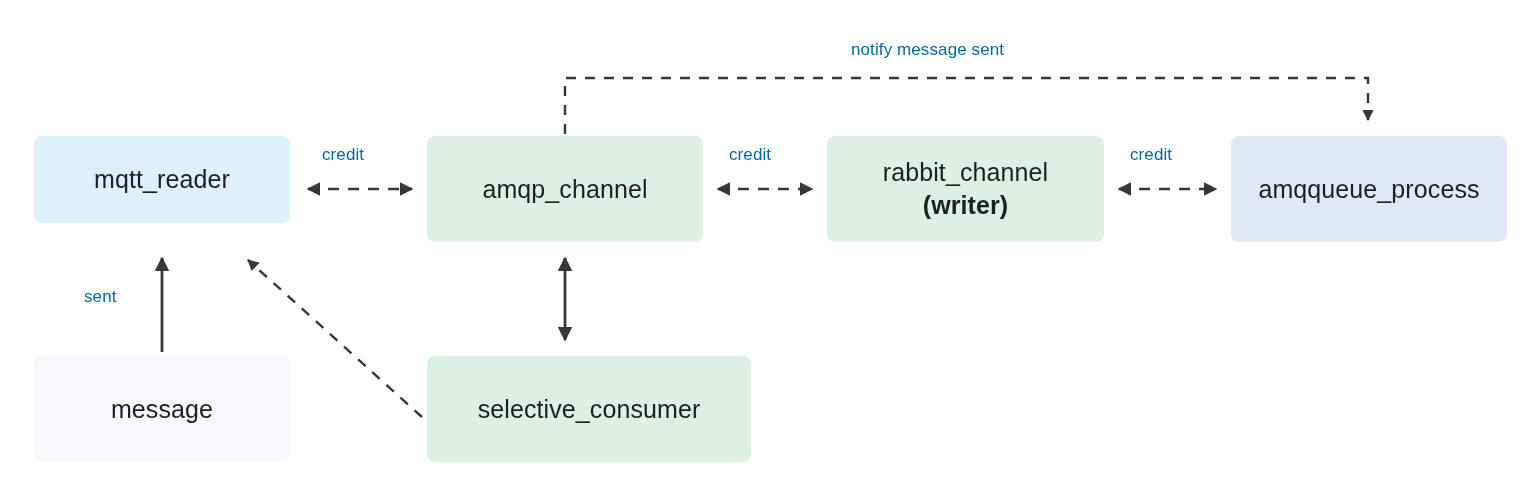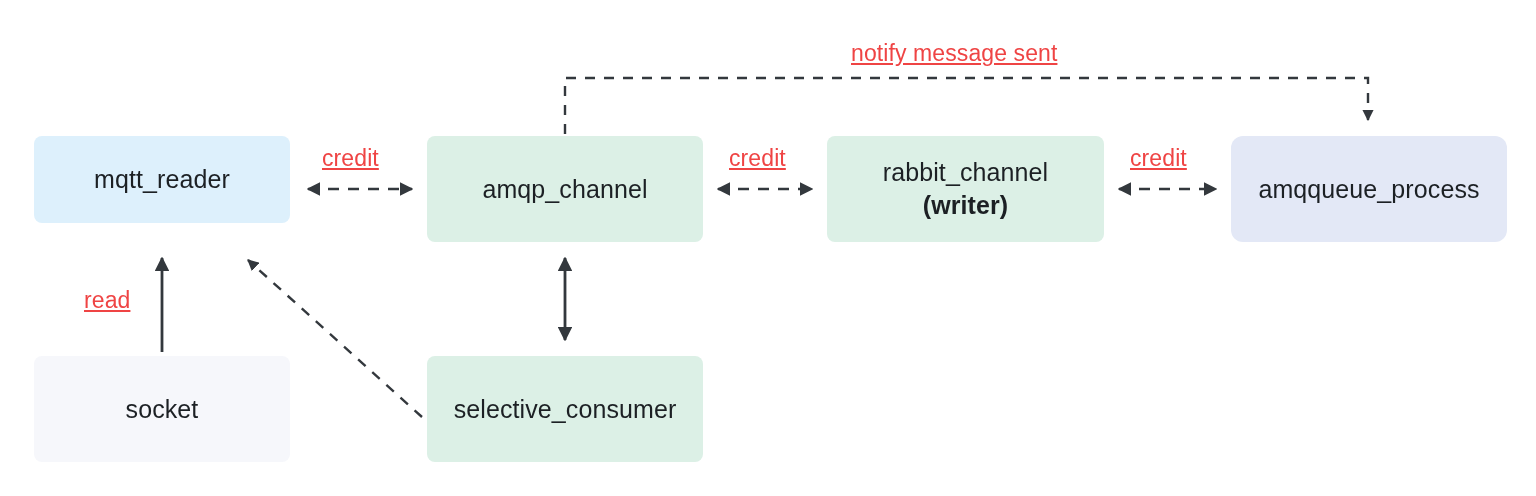--- a/index.html
+++ b/index.html
@@ -31,27 +31,26 @@
     color: #1c2024;
     font-size: 25px;
     line-height: 1.32;
     letter-spacing: 0.1px;
     text-align: center;
     z-index: 3;
   }
   .node .line2 { display: block; font-weight: bold; }
   .edge-label {
     position: absolute;
-    color: #ef4444;
-    font-size: 23px;
+    color: #0369a1;
+    font-size: 17px;
     line-height: 1.1;
     letter-spacing: 0.1px;
     white-space: nowrap;
     z-index: 4;
-    text-decoration: underline;
   }
   svg.links {
     position: absolute;
     left: 0;
     top: 0;
     width: 1536px;
     height: 496px;
     z-index: 2;
     overflow: visible;
   }
@@ -112,35 +111,35 @@
 
   <div class="node" style="left:427px; top:136px; width:276px; height:106px; background:#dcf0e6;text-align:right;">
     <span>amqp_channel</span>
   </div>
 
   <div class="node" style="left:827px; top:136px; width:277px; height:106px; background:#dcf0e6;">
     <span>rabbit_channel</span>
     <span class="line2">(writer)</span>
   </div>
 
-  <div class="node" style="left:1231px; top:136px; width:276px; height:106px; background:#e3e8f6;border-radius:12px;">
+  <div class="node" style="left:1231px; top:136px; width:276px; height:106px; background:#e3e8f6;">
     <span>amqqueue_process</span>
   </div>
 
   <div class="node" style="left:34px; top:356px; width:256px; height:106px; background:#f6f7fb;">
-    <span>socket</span>
+    <span>message</span>
   </div>
 
-  <div class="node" style="left:427px; top:356px; width:276px; height:106px; background:#dcf0e6;">
+  <div class="node" style="left:427px; top:356px; width:324px; height:106px; background:#dcf0e6;">
     <span>selective_consumer</span>
   </div>
 
   <div class="edge-label" style="left:322px; top:146px;">credit</div>
 
   <div class="edge-label" style="left:729px; top:146px;">credit</div>
 
   <div class="edge-label" style="left:1130px; top:146px;">credit</div>
 
   <div class="edge-label" style="left:851px; top:41px;">notify message sent</div>
 
-  <div class="edge-label" style="left:84px; top:288px;">read</div>
+  <div class="edge-label" style="left:84px; top:288px;">sent</div>
 
 </div>
 
 </body></html>

